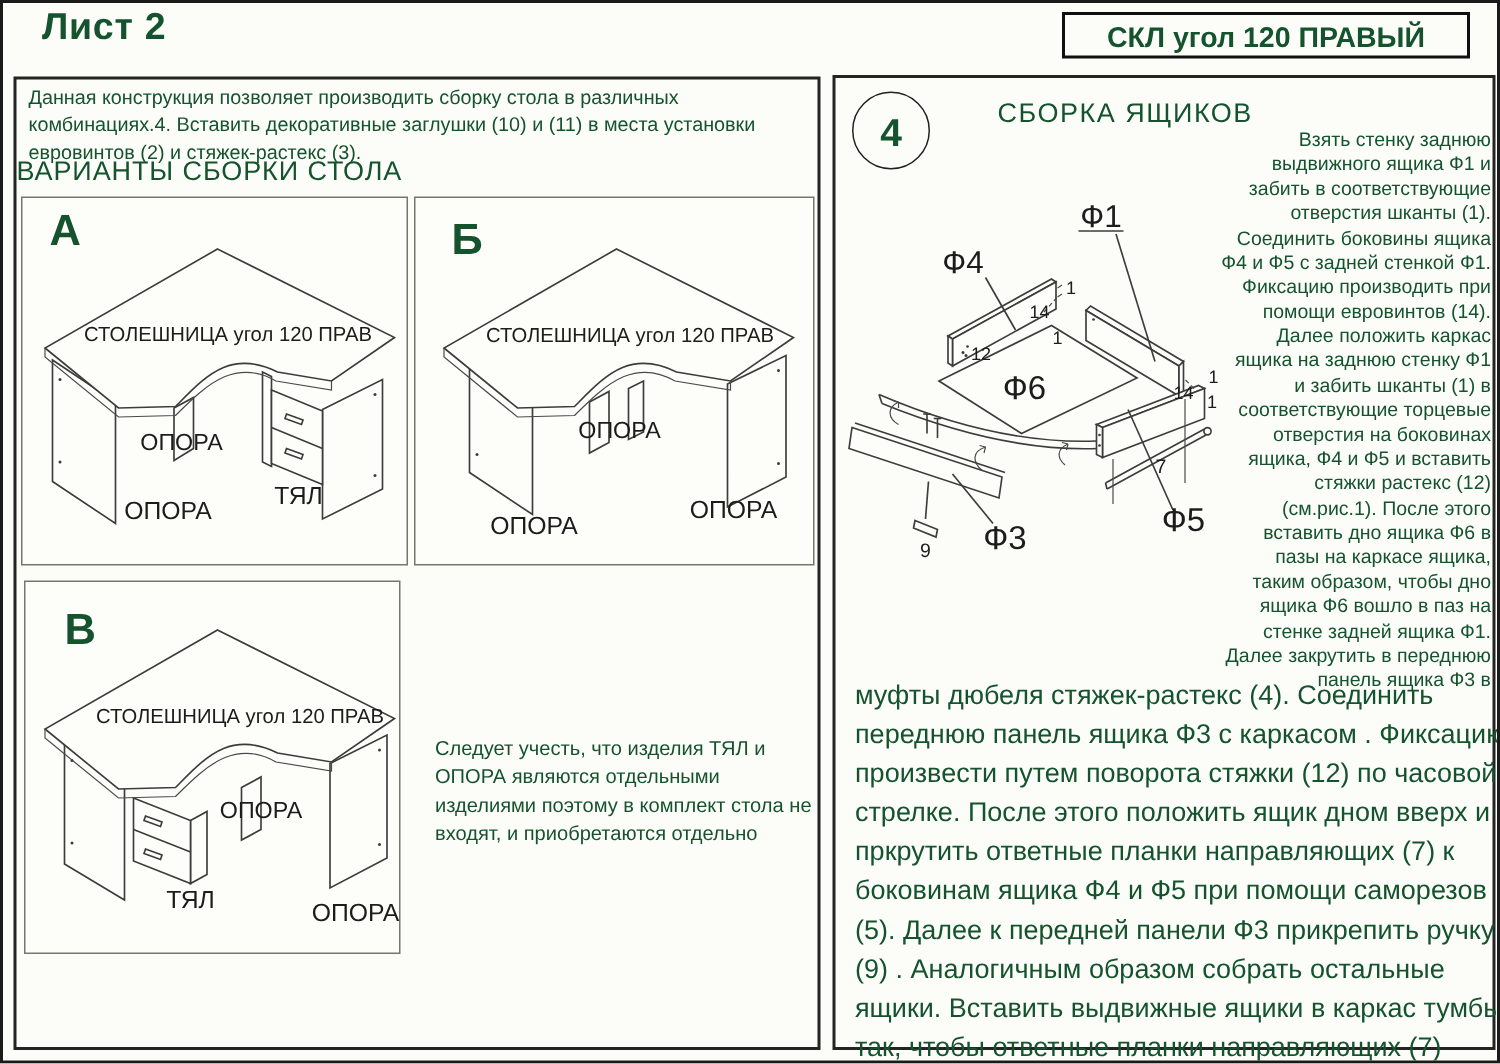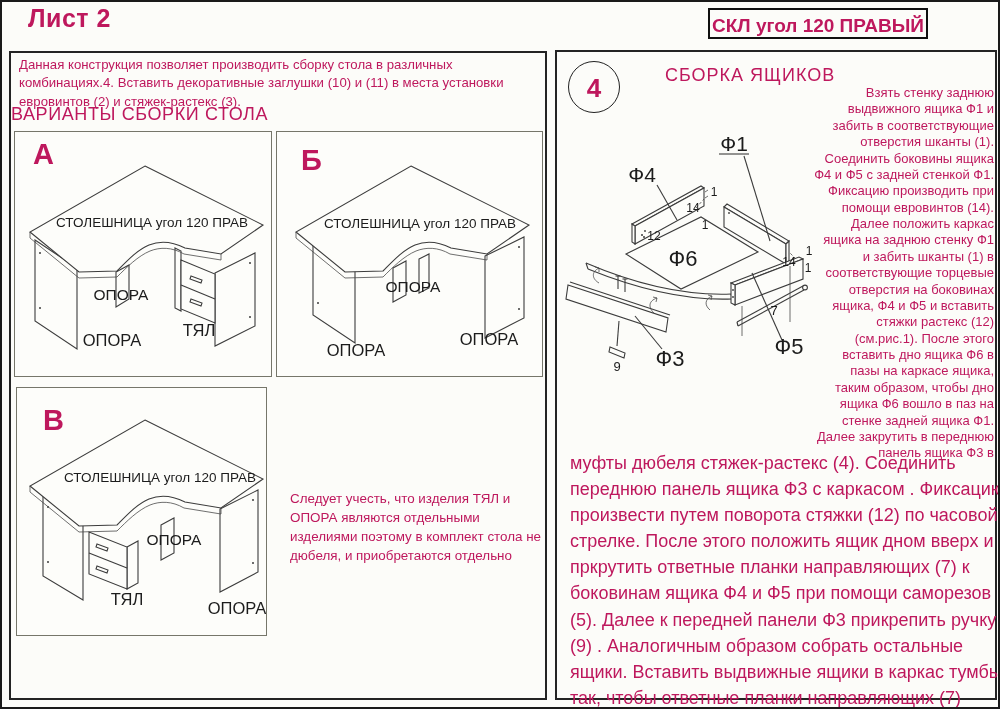--- a/index.html
+++ b/index.html
@@ -1,21 +1,21 @@
 <!DOCTYPE html>
 <html><head>
 <meta charset="utf-8">
 <style>
   html,body{margin:0;padding:0;background:#e8e8e4;}
   .page{position:relative;width:1000px;height:709px;background:#fcfcf9;
         border:2px solid #1a1a1a;box-sizing:border-box;overflow:hidden;
-        font-family:"Liberation Sans",sans-serif;color:#be185d;}
+        font-family:"Liberation Sans",sans-serif;color:#14532d;}
   .abs{position:absolute;}
   .sheet-label{left:26px;top:2px;font-size:25px;font-weight:bold;letter-spacing:.5px;}
-  .title-box{left:706px;top:6px;width:220px;height:31px;border:2.5px solid #101010;
+  .title-box{left:706px;top:6px;width:272px;height:31px;border:2.5px solid #101010;
              font-size:19px;font-weight:bold;text-align:center;line-height:31px;box-sizing:border-box;}
   .panel{position:absolute;border:2px solid #242424;box-sizing:border-box;}
   .left-panel{left:7px;top:49px;width:538px;height:649px;}
   .right-panel{left:553px;top:48px;width:442px;height:650px;}
   .intro{left:8px;top:3px;width:524px;font-size:13.2px;line-height:1.4;}
   .variants-heading{left:0;top:51px;width:100%;font-size:18px;letter-spacing:.6px;}
   .vbox{position:absolute;border:1px solid #76766a;box-sizing:border-box;background:#fdfdfa;}
   .vbox-a{left:3px;top:78px;width:258px;height:246px;}
   .vbox-b{left:265px;top:78px;width:267px;height:246px;}
   .vbox-v{left:5px;top:334px;width:251px;height:249px;}
@@ -133,21 +133,21 @@
           <path class="pn" d="M128,32 L246,91 L204,120 L168,114 C154,107 142,107 132,111 C120,116 110,127 100,137 L62,138 L13,98 Z"></path>
           <path class="thin" d="M13,98 L13,104 L62,144 L100,143 C110,133 121,122 133,117 C143,113 155,113 167,120 L204,126 L204,120"></path>
         </g>
         <text x="143" y="94" font-size="13.5" text-anchor="middle">СТОЛЕШНИЦА угол 120 ПРАВ</text>
         <text x="157" y="157" font-size="15.5" text-anchor="middle">ОПОРА</text>
         <text x="110" y="217" font-size="16.5" text-anchor="middle">ТЯЛ</text>
         <text x="220" y="226" font-size="16.5" text-anchor="middle">ОПОРА</text>
       </svg>
     </div>
 
-    <div class="abs note">Следует учесть, что изделия  ТЯЛ и ОПОРА являются отдельными изделиями поэтому в комплект стола не дюбеля, и приобретаются отдельно</div>
+    <div class="abs note">Следует учесть, что изделия  ТЯЛ и ОПОРА являются отдельными изделиями поэтому в комплект стола не входят, и приобретаются отдельно</div>
   </div>
 
   <div class="panel right-panel">
     <div class="abs step-circle">4</div>
     <div class="abs assembly-heading">СБОРКА ЯЩИКОВ</div>
     <div class="abs col-text">Взять стенку заднюю выдвижного ящика Ф1 и забить в соответствующие отверстия шканты (1). Соединить боковины ящика Ф4 и Ф5 с задней стенкой Ф1. Фиксацию производить при помощи евровинтов (14). Далее положить каркас ящика на заднюю стенку Ф1  и забить шканты (1) в соответствующие  торцевые отверстия на боковинах ящика, Ф4 и Ф5 и вставить стяжки растекс (12) (см.рис.1). После этого вставить дно ящика Ф6  в пазы на каркасе ящика, таким образом, чтобы дно ящика Ф6  вошло в паз на стенке задней ящика Ф1. Далее закрутить в переднюю панель ящика Ф3 в</div>
 
     <svg class="abs" style="left:1px;top:54px;" width="256" height="344" viewBox="0 0 256 344">
 
       <g>

